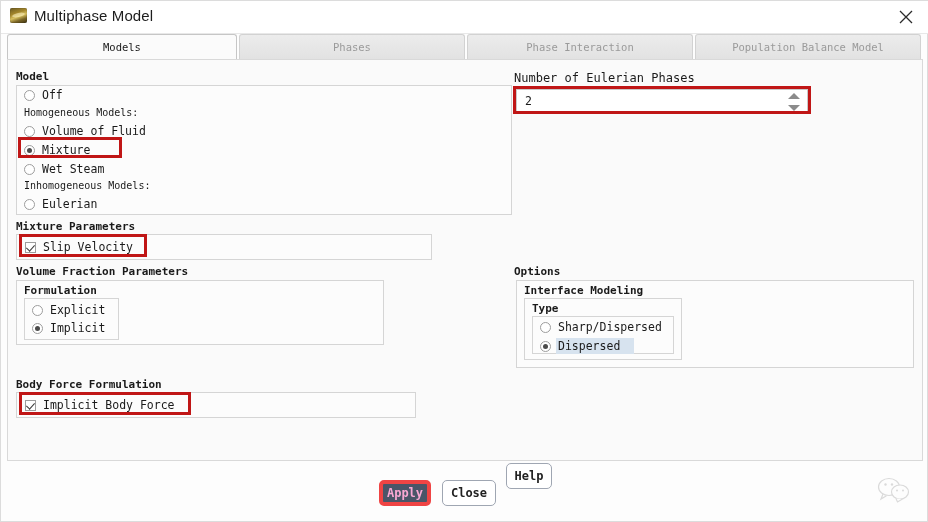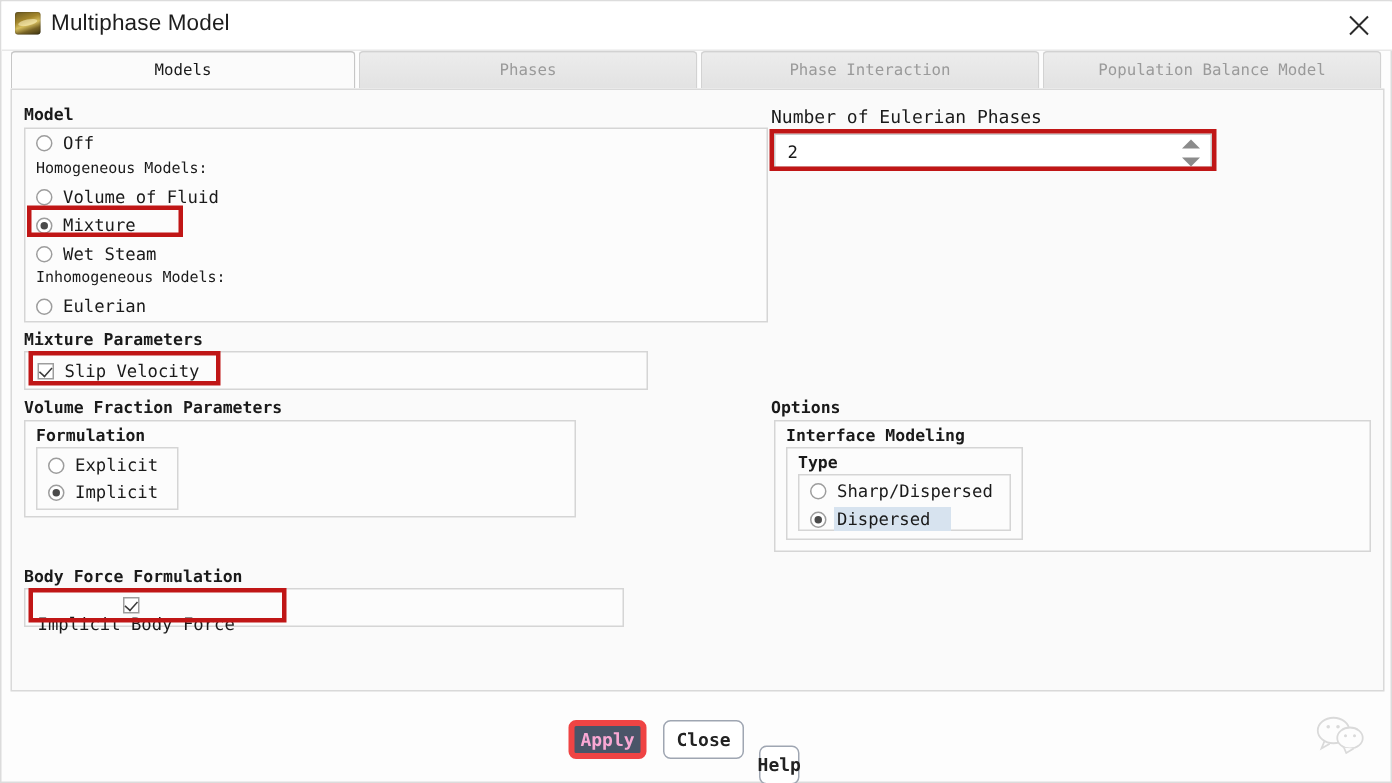--- a/index.html
+++ b/index.html
@@ -204,21 +204,21 @@
       <span class="radio"></span>
       <span>Explicit</span>
     </div>
     <div class="opt" style="left:24px;top:261px;">
       <span class="radio on"></span>
       <span>Implicit</span>
     </div>
 
     <div class="grp-title" style="left:8px;top:318px;">Body Force Formulation</div>
     <div class="box" style="left:8px;top:332px;width:400px;height:26px;"></div>
-    <div class="opt" style="left:17px;top:338px;flex-direction:column;">
+    <div class="opt" style="left:17px;top:338px;">
       <span class="check on"></span>
       <span>Implicit Body Force</span>
     </div>
     <div class="redbox" style="left:11px;top:332px;width:172px;height:23px;"></div>
 
     <div class="plain" style="left:506px;top:11px;font-size:12px;">Number of Eulerian Phases</div>
     <div class="spin" style="left:508px;top:29px;width:292px;height:23px;">
       <span class="val">2</span>
       <span class="arrows">
         <span class="ar up"></span>
@@ -239,21 +239,21 @@
     </div>
     <div class="opt" style="left:532px;top:278px;">
       <span class="radio on"></span>
       <span class="hl">Dispersed</span>
     </div>
 
   </div>
 
   <div class="btn primary" style="left:378px;top:479px;width:52px;">Apply</div>
   <div class="btn normal" style="left:441px;top:479px;width:54px;">Close</div>
-  <div class="btn normal" style="left:505px;top:496px;width:27px;">Help</div>
+  <div class="btn normal" style="left:505px;top:462px;width:46px;">Help</div>
 
   <div class="wm">
     <svg width="34" height="26" viewBox="0 0 34 26">
       <ellipse cx="12" cy="10" rx="10.5" ry="8.5" fill="none" stroke="#9a9a9a" stroke-width="1.2"></ellipse>
       <path d="M6 17 L4 22 L9.5 18.8" fill="none" stroke="#9a9a9a" stroke-width="1.2"></path>
       <circle cx="8.5" cy="7.5" r="1.2" fill="#9a9a9a"></circle>
       <circle cx="15" cy="7.5" r="1.2" fill="#9a9a9a"></circle>
       <ellipse cx="23" cy="15" rx="8.5" ry="7" fill="#ffffff" stroke="#9a9a9a" stroke-width="1.2"></ellipse>
       <path d="M19 21.5 L20.5 25 L25.5 22" fill="#ffffff" stroke="#9a9a9a" stroke-width="1.2"></path>
       <circle cx="20" cy="13.5" r="1" fill="#9a9a9a"></circle>

